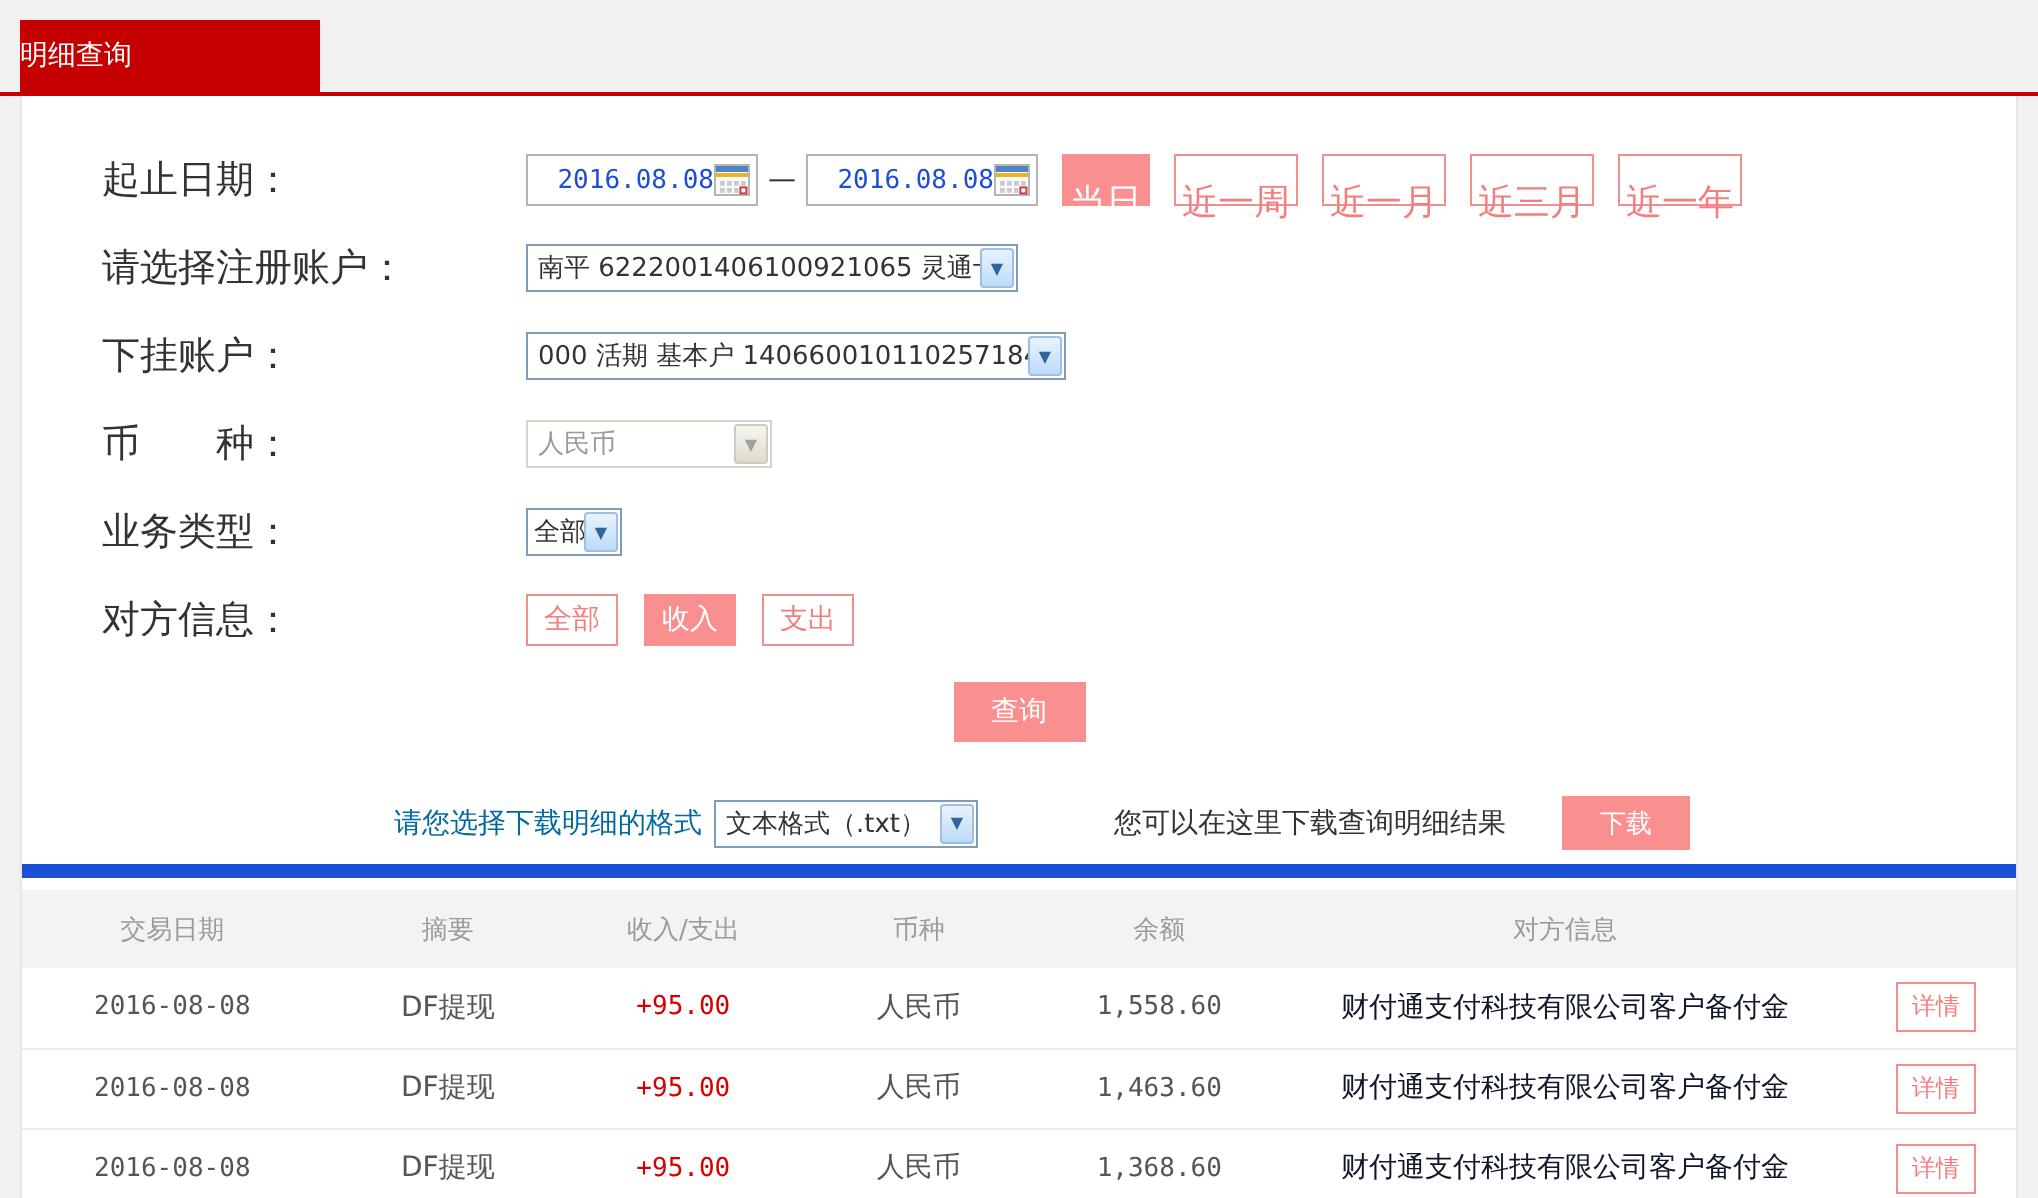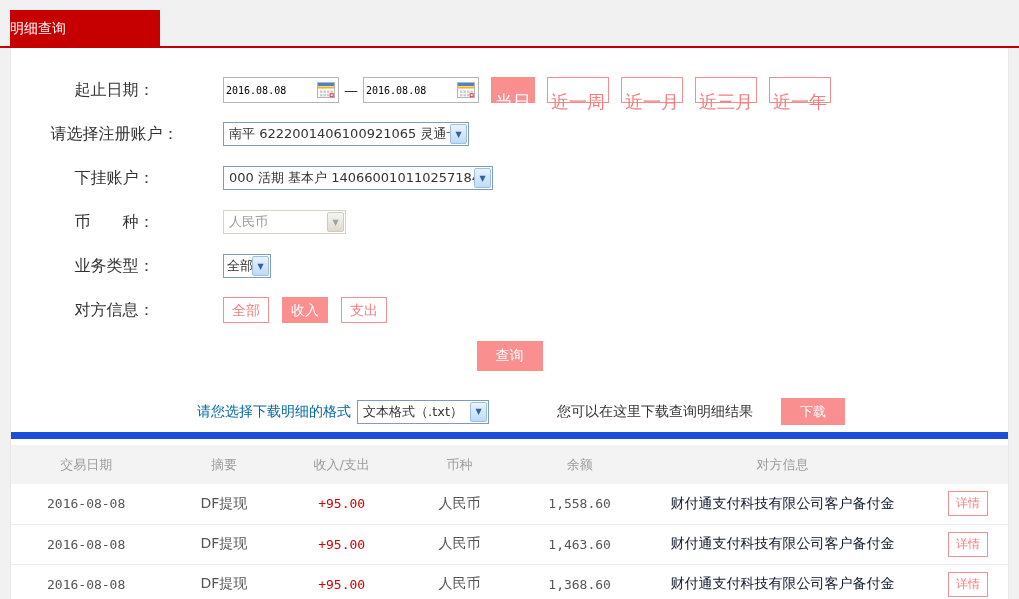--- a/index.html
+++ b/index.html
@@ -19,28 +19,28 @@
     line-height: 36px; text-align: left; cursor: pointer;
   }
 
   
   .content {
     margin: 0 10px; background: #fff; height: 551px;
     border-left: 1px solid #e7e7e7; border-right: 1px solid #e7e7e7;
   }
   .form { padding-top: 29px; }
   .form-row { display: flex; align-items: center; height: 26px; margin-bottom: 18px; }
-  .form-label { width: 207px; text-align: center; font-size: 16px; color: #333; flex-shrink: 0; }
+  .form-label { width: 207px; text-align: left; font-size: 19px; color: #333; flex-shrink: 0; margin-left: 40px; }
 
   
   .date-input {
     width: 116px; height: 26px; border: 1px solid #b4b4b4; background: #fff;
     display: flex; align-items: center; margin-left: 5px; position: relative;
   }
-  .date-input .dtext { flex: 1; text-align: left; font-size: 10px; color: #000000; padding-left: 2px; }
+  .date-input .dtext { flex: 1; text-align: right; font-size: 13px; color: #1d4ed8; padding-left: 2px; }
   .date-input svg { margin-right: 3px; flex-shrink: 0; cursor: pointer; }
   .dash { width: 24px; text-align: center; font-size: 14px; color: #333; }
 
   .qbtn {
     height: 26px; line-height: 24px; font-size: 18px; padding: 12px 3px;
     background: #fff; border: 1px solid #f08f8f; color: #f67d7d;
     margin-left: 12px; cursor: pointer; font-family: inherit;
   }
   .qbtn.active { background: #f98f8f; border-color: #f98f8f; color: #fff; }
 

